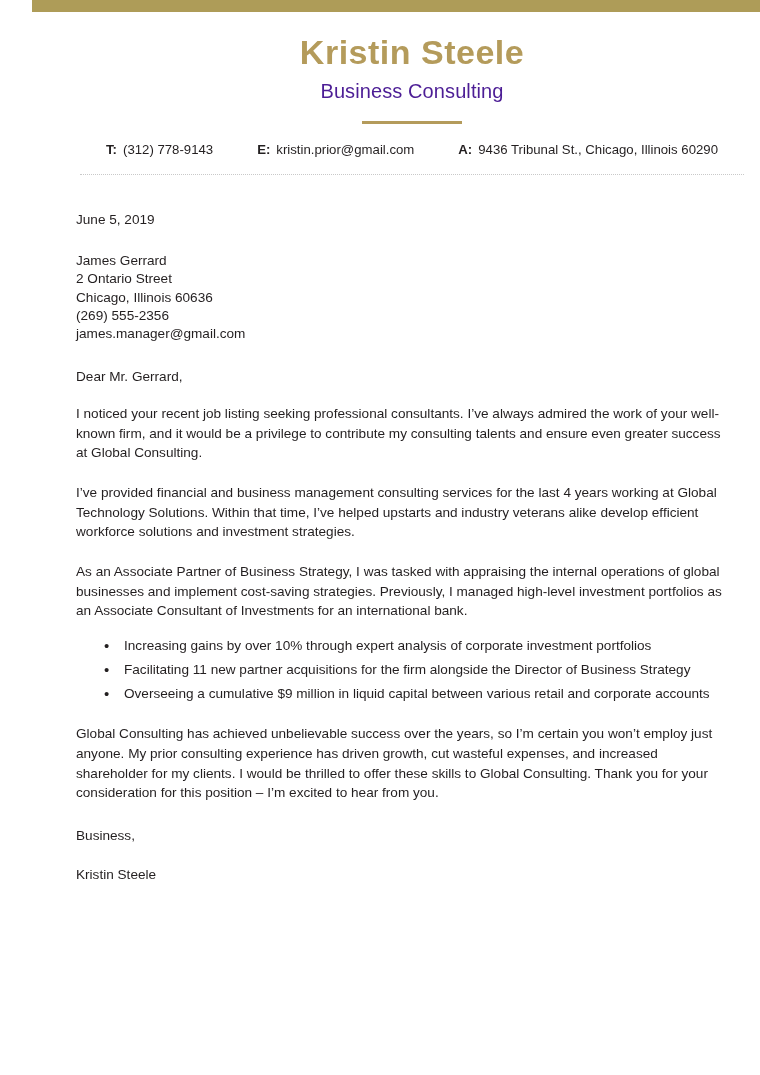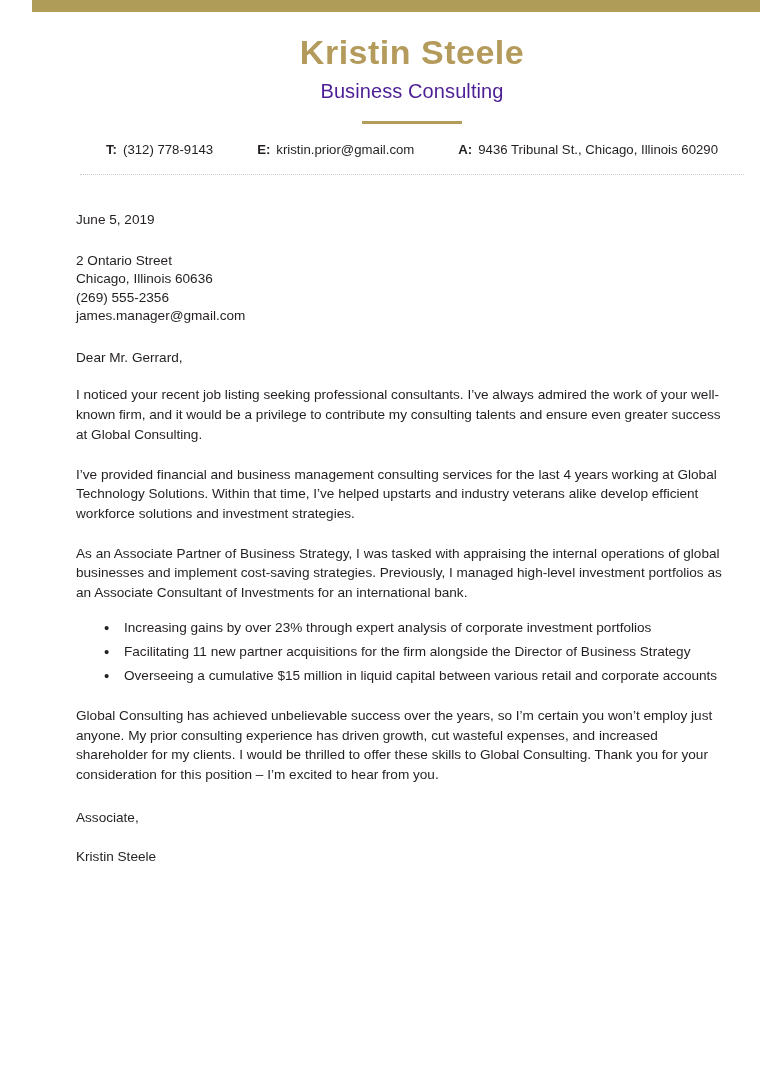--- a/index.html
+++ b/index.html
@@ -168,38 +168,39 @@
     </div>
 
     <div class="dotted-rule"></div>
   </div>
 
   <div class="body-wrap">
 
     <p class="date">June 5, 2019</p>
 
     <div class="recipient">
+      <div>James Gerrard</div>
       <div>2 Ontario Street</div>
       <div>Chicago, Illinois 60636</div>
       <div>(269) 555-2356</div>
       <div>james.manager@gmail.com</div>
     </div>
 
     <p class="salutation">Dear Mr. Gerrard,</p>
 
     <p class="para">I noticed your recent job listing seeking professional consultants. I’ve always admired the work of your well-known firm, and it would be a privilege to contribute my consulting talents and ensure even greater success at Global Consulting.</p>
     <p class="para">I’ve provided financial and business management consulting services for the last 4 years working at Global Technology Solutions. Within that time, I’ve helped upstarts and industry veterans alike develop efficient workforce solutions and investment strategies.</p>
     <p class="para">As an Associate Partner of Business Strategy, I was tasked with appraising the internal operations of global businesses and implement cost-saving strategies. Previously, I managed high-level investment portfolios as an Associate Consultant of Investments for an international bank.</p>
 
 
     <ul class="bullets">
-      <li>Increasing gains by over 23% through expert analysis of corporate investment portfolios</li>
+      <li>Increasing gains by over 10% through expert analysis of corporate investment portfolios</li>
       <li>Facilitating 11 new partner acquisitions for the firm alongside the Director of Business Strategy</li>
-      <li>Overseeing a cumulative $15 million in liquid capital between various retail and corporate accounts</li>
+      <li>Overseeing a cumulative $9 million in liquid capital between various retail and corporate accounts</li>
     </ul>
 
     <p class="para closing">Global Consulting has achieved unbelievable success over the years, so I’m certain you won’t employ just anyone. My prior consulting experience has driven growth, cut wasteful expenses, and increased shareholder for my clients. I would be thrilled to offer these skills to Global Consulting. Thank you for your consideration for this position – I’m excited to hear from you.</p>
 
-    <p class="sign-off">Associate,</p>
+    <p class="sign-off">Business,</p>
     <p class="signature-name">Kristin Steele</p>
 
   </div>
 </div>
 
 </body></html>

